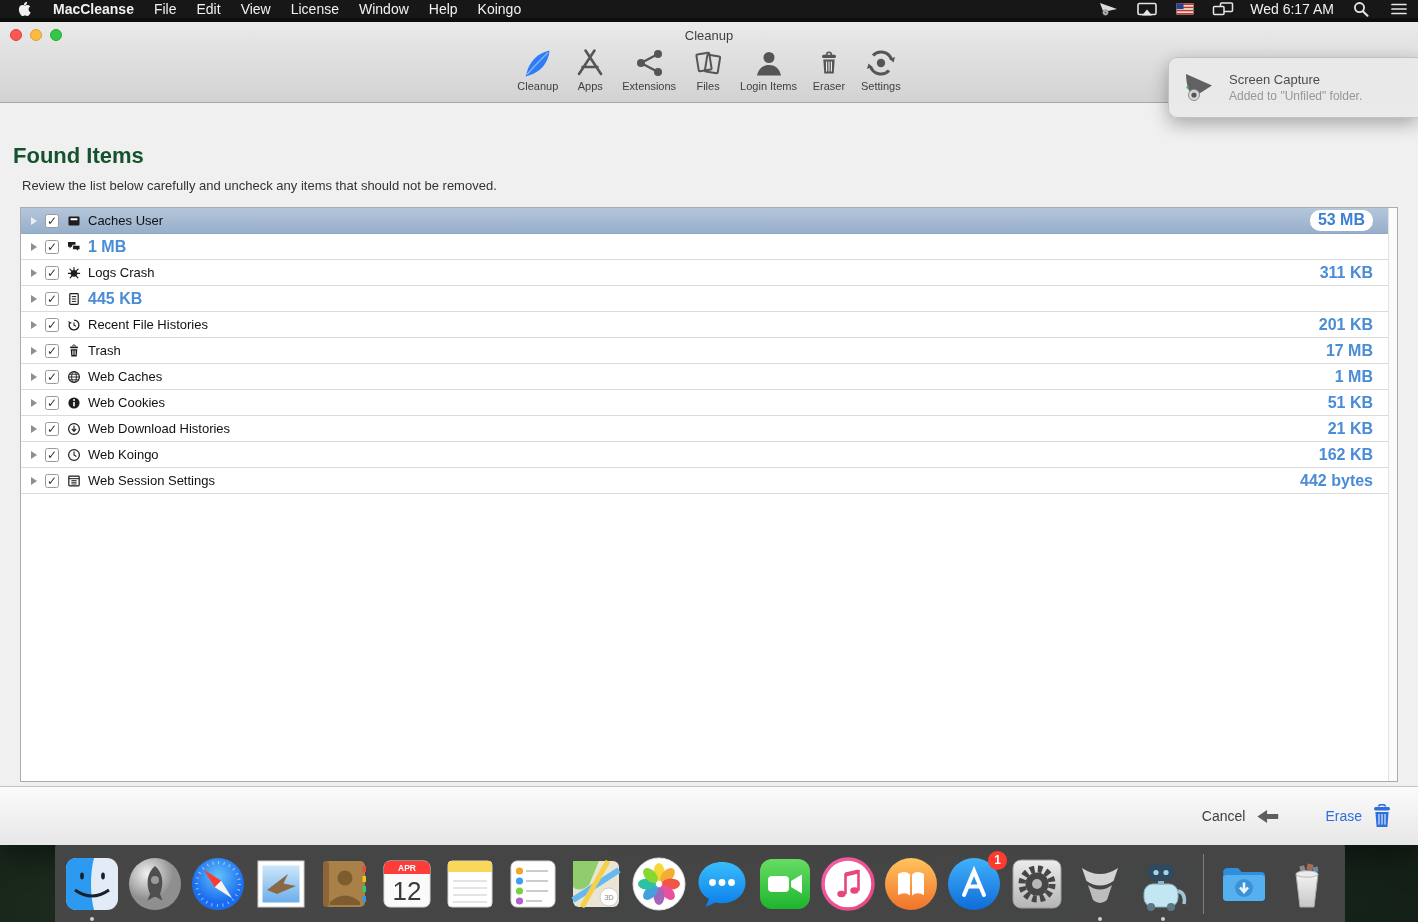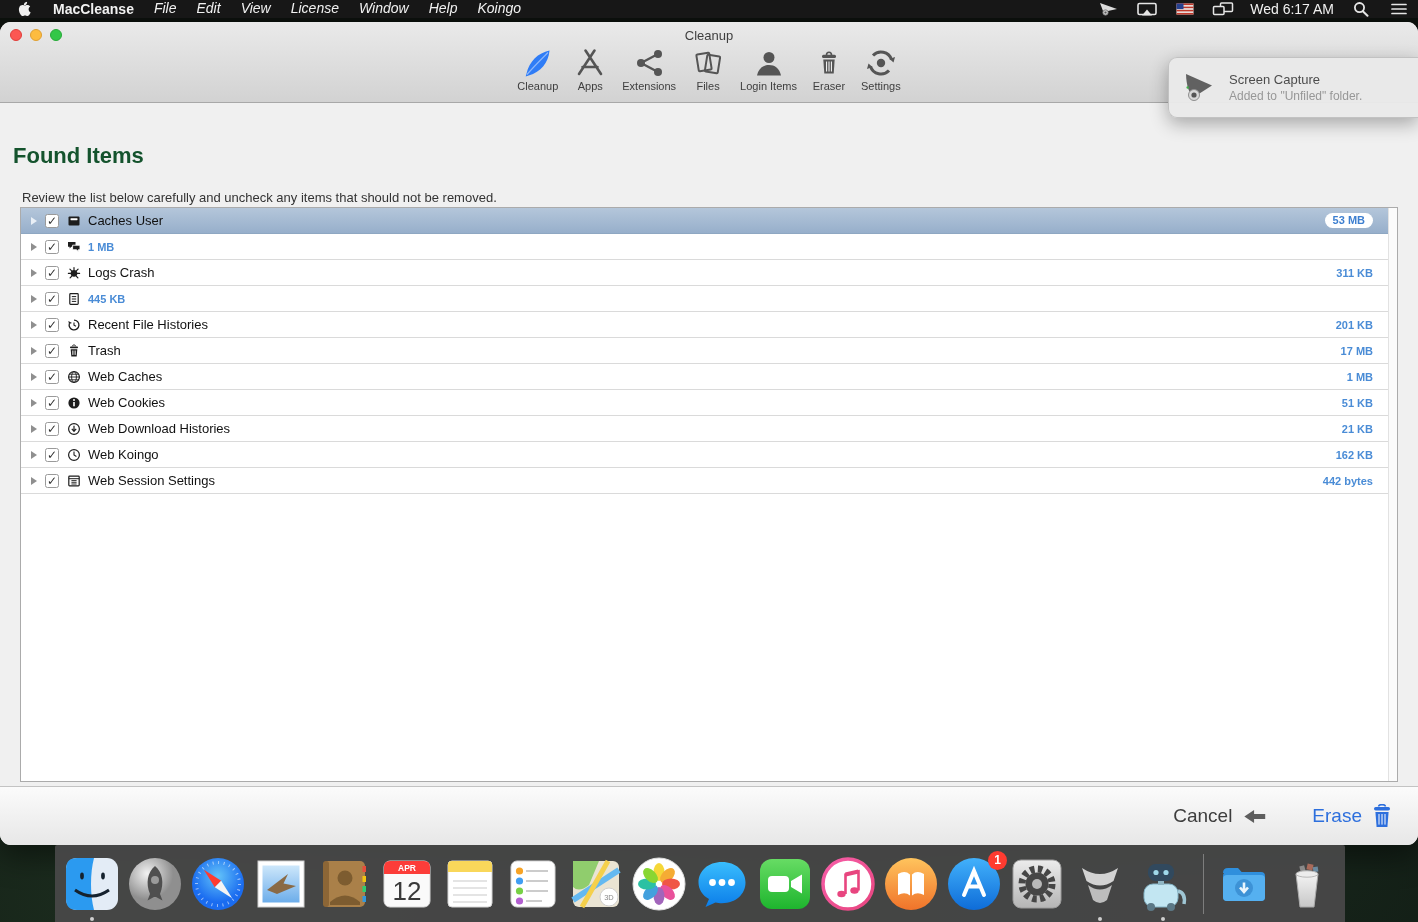--- a/index.html
+++ b/index.html
@@ -15,31 +15,31 @@
 
   
   .menubar {
     position:absolute; top:0; left:0; right:0; height:18px;
     background:#171717; color:#f1f1f1; display:flex; align-items:center;
     font-size:14px; z-index:50;
   }
   .mb-left { display:flex; align-items:center; height:100%; }
   .apple { padding:0 12px 0 16px; display:flex; align-items:center; height:100%; }
   .mb-app { font-weight:bold; padding:0 10px; }
-  .mb-item { padding:0 10px; height:100%; display:flex; align-items:flex-start;font-style:italic; }
+  .mb-item { padding:0 10px; height:100%; display:flex; align-items:center; }
   .mb-right { margin-left:auto; display:flex; align-items:center; height:100%; }
   .status-item { display:flex; align-items:center; height:100%; padding:0 8px; }
   .status-item svg { width:22px; height:16px; display:block; }
   .mtext { font-size:14px; white-space:nowrap; }
   .mtext:empty { display:none; }
 
   
   .window {
     position:absolute; top:22px; left:0; right:0; height:823px;
-    background:#f0f0f0; border-radius:11px; overflow:hidden;
+    background:#f0f0f0; border-radius:0; overflow:hidden;
     box-shadow:0 12px 30px rgba(0,0,0,.45);
   }
   .titlebar {
     position:relative; height:81px;
     background:linear-gradient(#eaeaea,#d2d2d2);
     border-bottom:1px solid #a8a8a8;
   }
   .traffic { position:absolute; top:7px; left:10px; display:flex; gap:8px; }
   .tl { width:12px; height:12px; border-radius:50%; }
   .tl.red { background:#fc5753; border:1px solid #df3e3a; }
@@ -47,21 +47,21 @@
   .tl.green { background:#33c748; border:1px solid #27a938; }
   .win-title { text-align:center; padding-top:6px; font-size:13px; color:#3f3f3f; }
   .toolbar { position:absolute; left:0; right:0; top:26px; display:flex; justify-content:center; gap:15px; }
   .tb-item { display:flex; flex-direction:column; align-items:center; gap:2px; color:#515151; }
   .tb-item svg { width:34px; height:30px; color:#555; }
   .tb-item.active svg { color:#2f7cf6; }
   .tb-label { font-size:11px; color:#3e3e3e; }
 
   
   .heading { position:absolute; left:13px; top:121px; font-size:22px; font-weight:bold; color:#14532d; }
-  .subheading { position:absolute; left:22px; top:156px; font-size:13px; color:#333;margin-top:12px; }
+  .subheading { position:absolute; left:22px; top:156px; font-size:13px; color:#333; }
 
   .list {
     position:absolute; left:20px; right:20px; top:185px; height:575px;
     background:#fff; border:1px solid #ababab; overflow:hidden;
   }
   .scrollstrip { position:absolute; top:0; bottom:0; right:0; width:9px; background:#fbfbfb; border-left:1px solid #e2e2e2; }
   .row {
     display:flex; align-items:center; height:26px; padding:0 24px 0 8px;
     border-bottom:1px solid #dadada; font-size:13px; color:#111;
     position:relative;
@@ -73,31 +73,31 @@
     margin:0 8px 0 2px;
   }
   .row.selected .disclosure { border-left-color:#e9eff6; }
   .cb {
     width:14px; height:14px; background:#fff; border:1px solid #9a9a9a; border-radius:2.5px;
     font-size:12px; line-height:12px; text-align:center; color:#333; margin-right:8px;
     font-weight:bold;
   }
   .row-ic { width:14px; height:14px; color:#1d1d1d; margin-right:7px; flex:0 0 auto; }
   .row-name { flex:1 1 auto; }
-  .row-size { font-size:11px; font-weight:bold; color:#4a8cd6; }
+  .row-size { font-size:16px; font-weight:bold; color:#4a8cd6; }
   .row.selected .row-size { background:#fff; border-radius:10px; padding:1px 8px 2px; color:#3d7fd0; }
 
   
   .bottombar {
     position:absolute; left:0; right:0; bottom:0; height:59px;
     background:linear-gradient(#fbfbfb,#e7e7e7);
     border-top:1px solid #c3c3c3;
     display:flex; align-items:center; justify-content:flex-end; gap:44px; padding-right:26px;
   }
-  .btn { display:flex; align-items:center; gap:10px; font-size:19px; }
+  .btn { display:flex; align-items:center; gap:10px; font-size:14px; }
   .btn-cancel { color:#3d3d3d; }
   .btn-erase { color:#2d6fdd; }
   .btn svg { display:block; }
 
   
   .notif {
     position:absolute; top:40px; right:0; width:250px; height:61px; z-index:60;
     background:rgba(233,233,233,.97); border:1px solid #c2c2c2; border-right:none;
     border-radius:9px 0 0 9px; box-shadow:0 6px 18px rgba(0,0,0,.30);
     display:flex; align-items:center; padding-left:12px;margin-top:17px;

